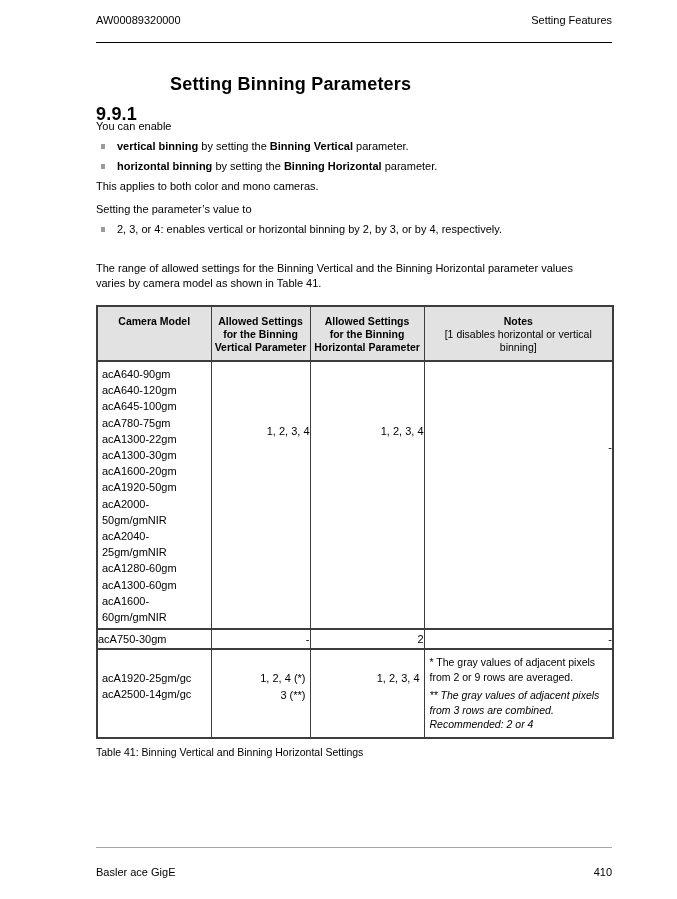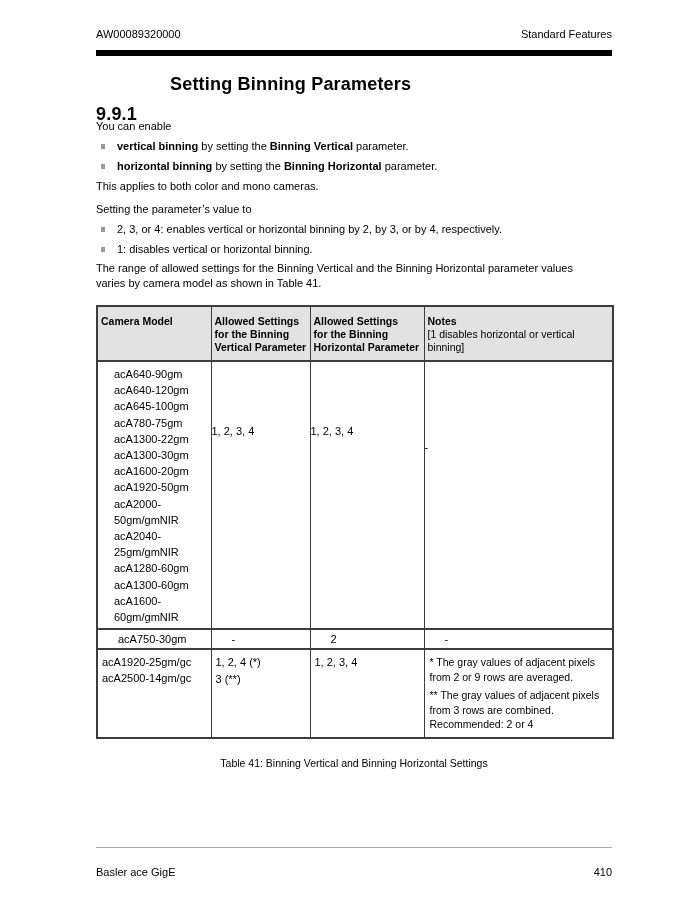--- a/index.html
+++ b/index.html
@@ -9,25 +9,25 @@
     width:677px; height:899px;
     background:#ffffff;
     font-family:"Liberation Sans", sans-serif;
     color:#000000;
     overflow:hidden;
   }
   .abs { position:absolute; left:96px; width:516px; }
 
   
   .runhead {
-    top:27px;
+    top:13px;
     display:flex; justify-content:space-between;
     font-size:11px; line-height:14px;
-    padding-bottom:9px;
-    border-bottom:6px solid #000000;
+    padding-bottom:15px;
+    border-bottom:1px solid #000000;
   }
   .runfoot {
     top:847px;
     border-top:1px solid #a8a8a8;
     padding-top:17px;
     display:flex; justify-content:space-between;
     font-size:11px; line-height:14px;
   }
 
   
@@ -59,49 +59,49 @@
     font-size:11px;
   }
   th, td { border:1px solid #3d3d3d; vertical-align:top; }
   table { border:2px solid #3d3d3d; }
   tr { border-top:2px solid #3d3d3d; border-bottom:2px solid #3d3d3d; }
   col.c1 { width:114px; } col.c2 { width:99px; }
   col.c3 { width:114px; } col.c4 { width:189px; }
   th {
     background:#e2e2e2;
     font-size:10.5px; font-weight:bold; line-height:13px;
-    text-align:left;
+    text-align:center;
     padding:8px 3px 6px 3px;
     height:55px;
   }
   th .sub { font-weight:normal; }
-  td.models { padding:4px 4px 3px 16px; line-height:16.2px; text-align:left; }
-  td.center { text-align:left;margin-left:36px; }
+  td.models { padding:4px 4px 3px 4px; line-height:16.2px; text-align:left; }
+  td.center { text-align:right;margin-left:36px; }
   .r1 { height:219px; }
   .r2 { height:17px; }
-  .r2 td { padding:2px 20px; line-height:14px; vertical-align:middle; }
+  .r2 td { padding:2px 0; line-height:14px; vertical-align:middle; }
   .r3 { height:76px; }
-  .r3 td { padding:4px 4px; }
+  .r3 td { padding:20px 4px; }
   .push-mid { margin-top:61px; line-height:16px; }      
   .push-dash { margin-top:77px; line-height:16px; }     
   .lines2 { line-height:17px; }
   td.notes3 { font-size:10.5px; line-height:14.5px; text-align:left; padding:5px 5px; }
-  .npar + .npar { margin-top:0; }
+  .npar + .npar { margin-top:0;font-style:italic; }
   .npar.gap { margin-top:4px; }
 
-  .caption { margin-top:18px; font-size:10.5px; line-height:13px;text-align:center; }
+  .caption { margin-top:7px; font-size:10.5px; line-height:13px; }
 </style>
 </head>
 <body>
 
 <div class="page">
 
   <div class="abs runhead">
     <span>AW00089320000</span>
-    <span>Standard Features</span>
+    <span>Setting Features</span>
   </div>
 
   <div class="abs heading">
     <span class="num">9.9.1</span>
     <span>Setting Binning Parameters</span>
   </div>
 
   <div class="abs bullet" style="top:139px">
     <span class="sq"></span>
     <span><b>vertical binning</b><span> by setting the </span><b>Binning Vertical</b><span> parameter.</span></span>
@@ -116,24 +116,20 @@
     <span><b>horizontal binning</b><span> by setting the </span><b>Binning Horizontal</b><span> parameter.</span></span>
   </div>
 
   <div class="abs para" style="top:202px">Setting the parameter’s value to</div>
 
   <div class="abs bullet" style="top:222px">
     <span class="sq"></span>
     <span>2, 3, or 4: enables vertical or horizontal binning by 2, by 3, or by 4, respectively.</span>
   </div>
 
-  <div class="abs bullet" style="top:242px">
-    <span class="sq"></span>
-    <span>1: disables vertical or horizontal binning.</span>
-  </div>
 
   <div class="abs para preline" style="top:261px">The range of allowed settings for the Binning Vertical and the Binning Horizontal parameter values
 varies by camera model as shown in Table 41.</div>
 
   <div class="abs tablewrap">
     <table>
       <colgroup>
           <col class="c1">
           <col class="c2">
           <col class="c3">

